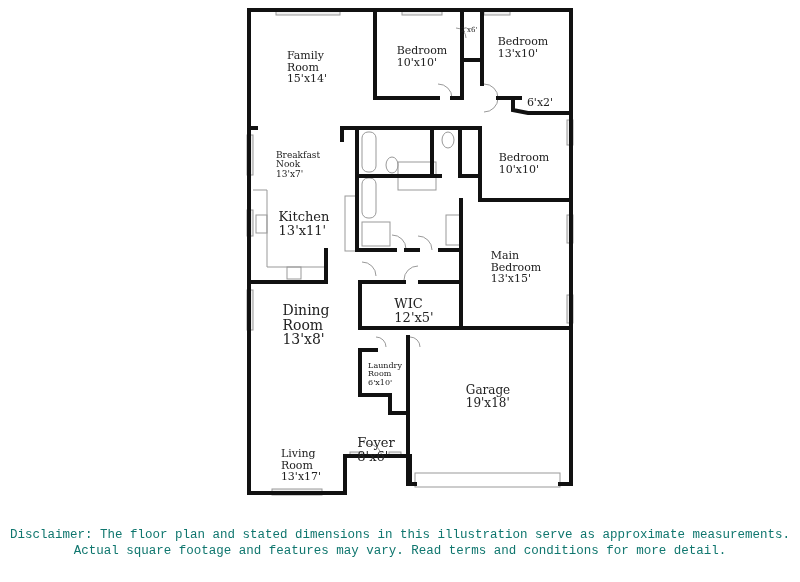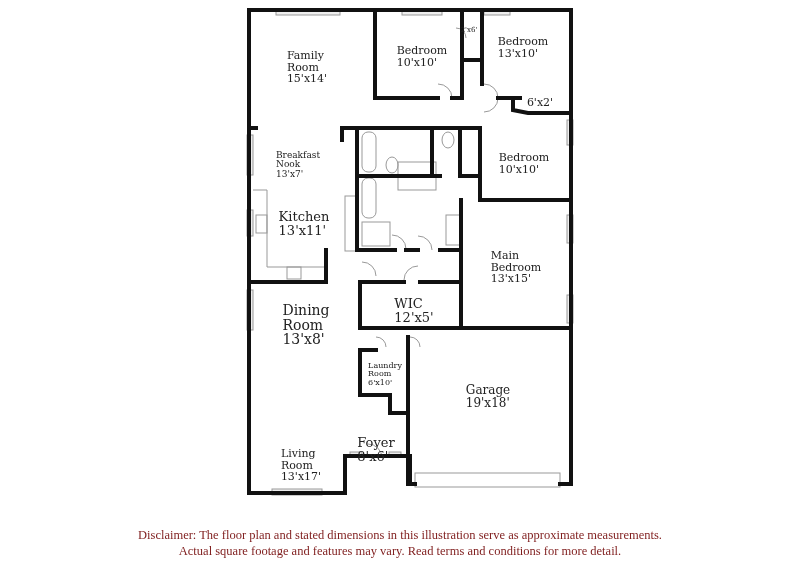--- a/index.html
+++ b/index.html
@@ -1,20 +1,20 @@
 <!DOCTYPE html>
 <html><head>
 <meta charset="utf-8">
 <style>
   html, body { margin:0; padding:0; background:#ffffff; }
   body { width:800px; height:582px; position:relative; overflow:hidden; font-family:"DejaVu Serif", serif; }
   #plan { position:absolute; left:0; top:0; }
   .lbl { position:absolute; text-align:left; color:#222; font-weight:normal; line-height:1.05; transform:translateX(-50%); white-space:nowrap; }
   .lbl span { display:block; }
-  .disc { position:absolute; left:0; width:800px; text-align:center; font-family:Liberation Serif, serif; font-size:12.5px; color:#7f1d1d; }
+  .disc { position:absolute; left:0; width:800px; text-align:center; font-family:Liberation Mono, monospace; font-size:12.5px; color:#0f766e; }
 </style>
 </head>
 <body>
 
 <svg id="plan" width="800" height="582" viewBox="0 0 800 582">
   <g fill="none" stroke="#999" stroke-width="1">
 
     <rect x="276" y="9" width="64" height="6" fill="#eee"></rect>
     <rect x="402" y="9" width="40" height="6" fill="#eee"></rect>
     <rect x="484" y="9" width="26" height="6" fill="#eee"></rect>

